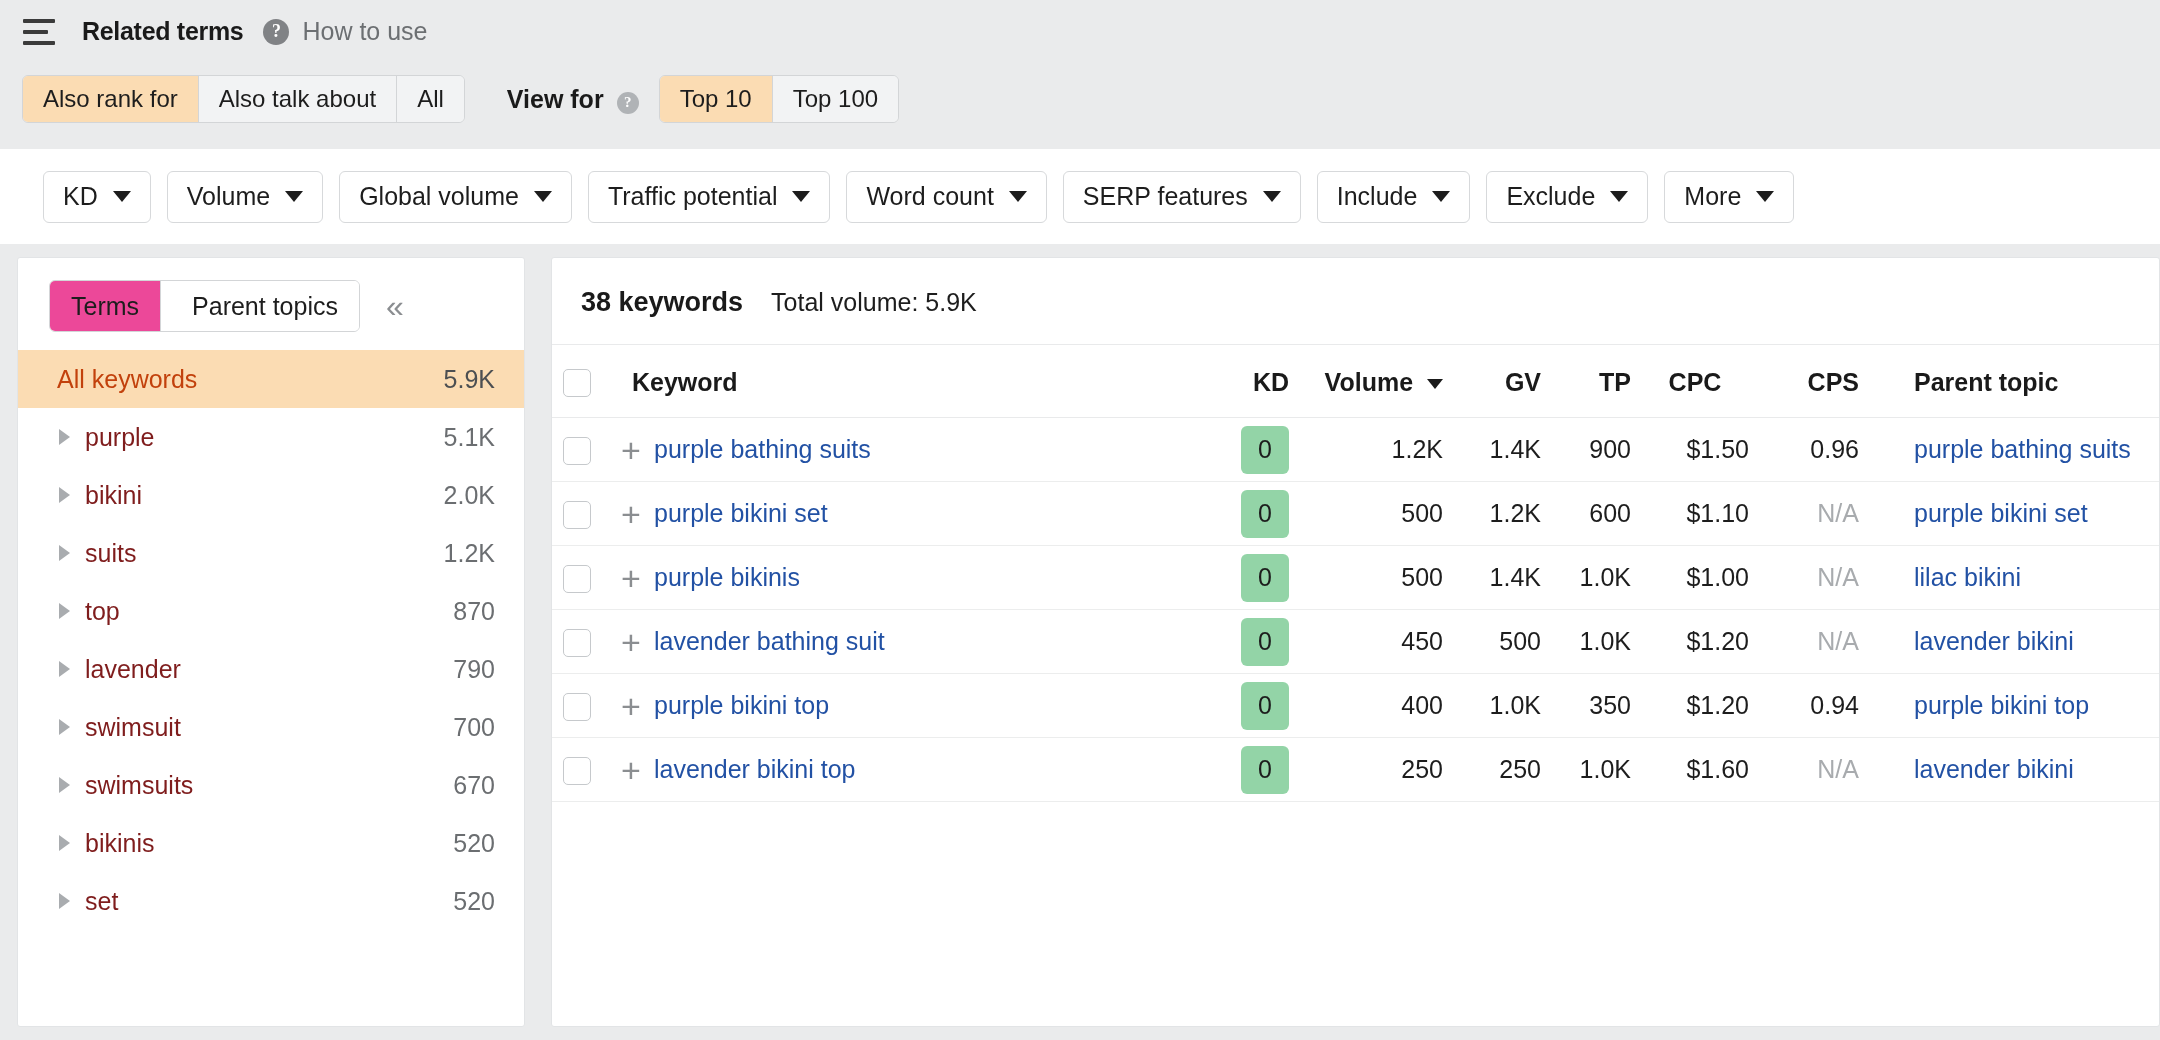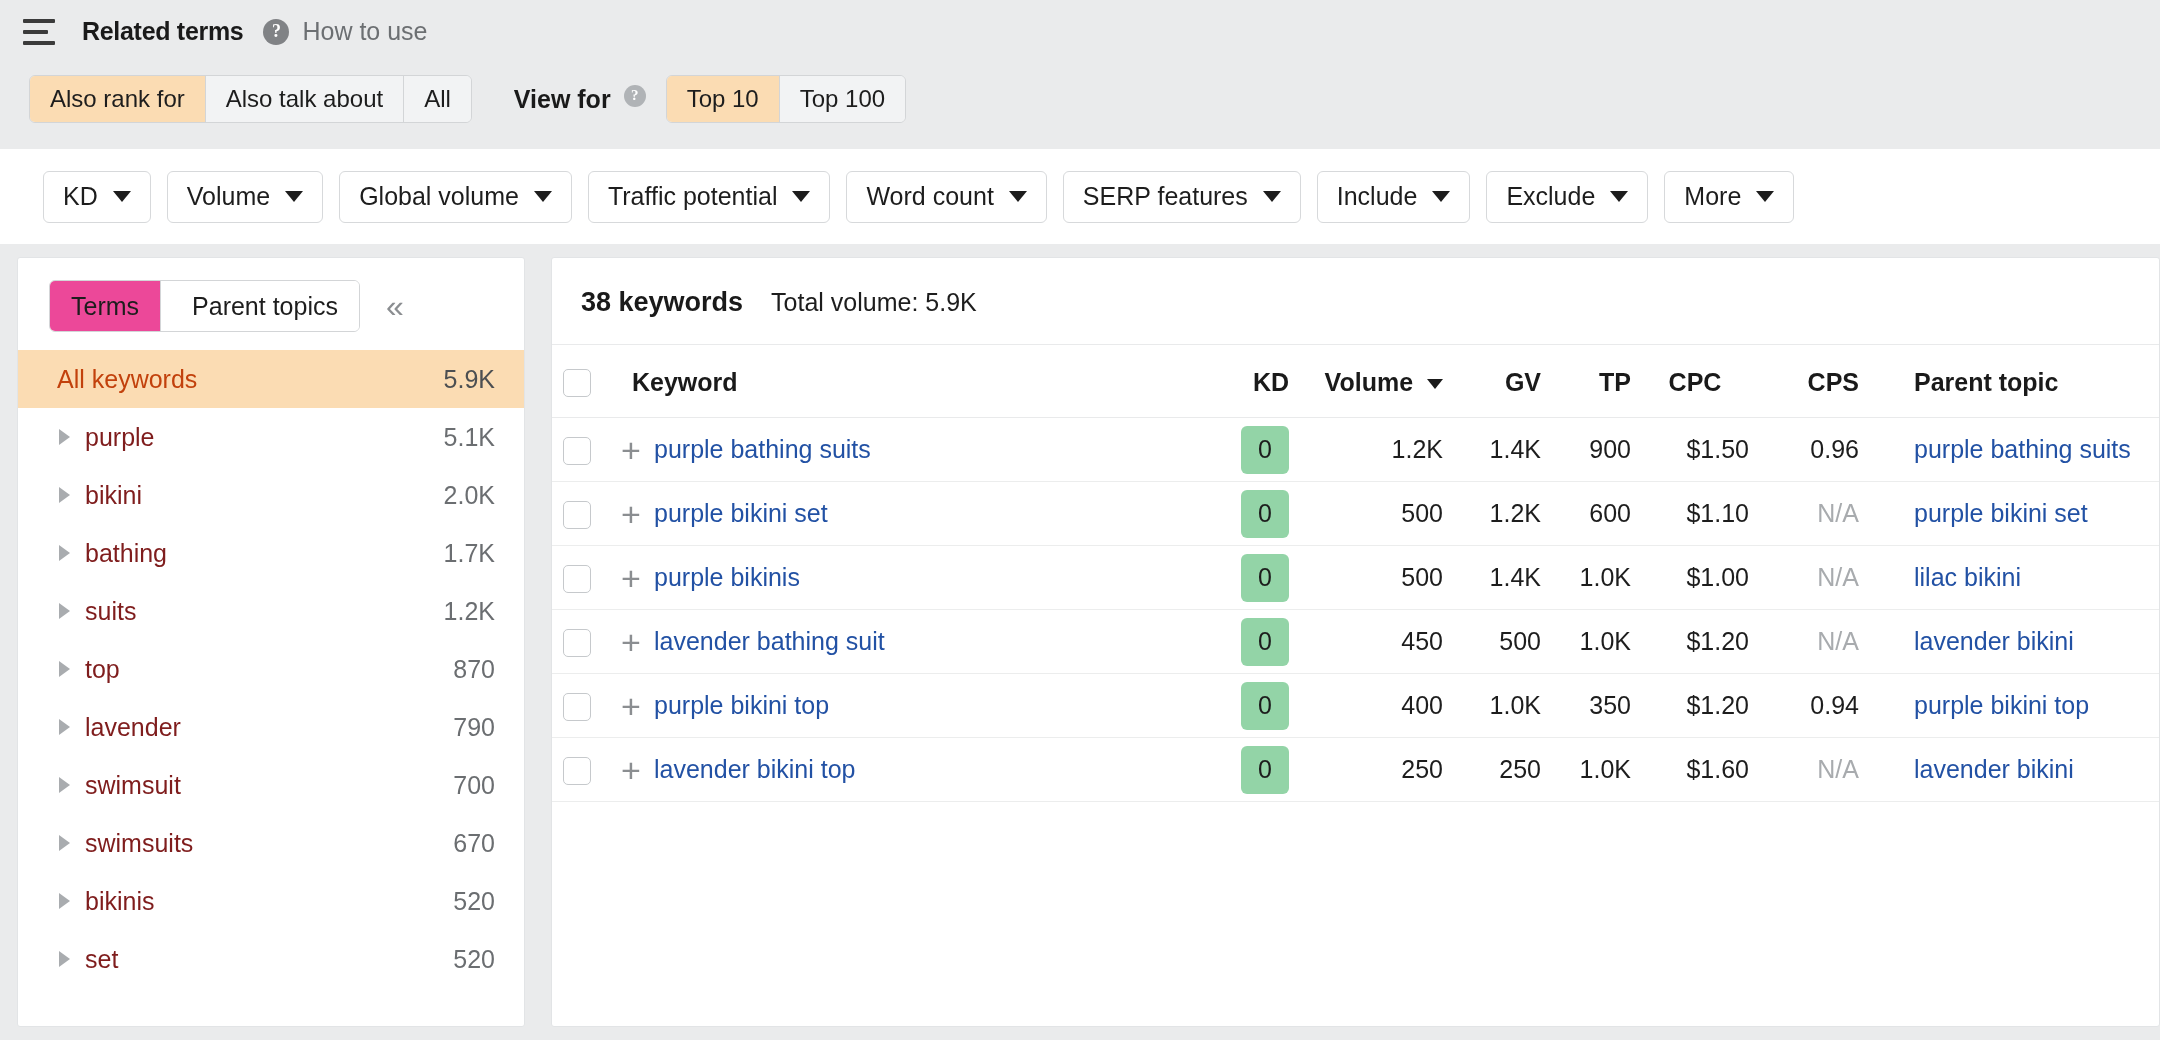--- a/index.html
+++ b/index.html
@@ -46,22 +46,23 @@
   }
   .help-dot.small { width: 22px; height: 22px; font-size: 15px; background: #b0b3b6; }
   .how-to-use {
     margin-left: 13px; font-size: 25px; color: #6c6f72; cursor: pointer;
   }
 
   
   .toggle-row {
     height: 72px;
     display: flex; align-items: center;
-    padding-left: 29px;
+    padding-left: 4px;
     background: #eaebec;
+    margin-left: 18px;
   }
   .seg {
     display: flex;
     border: 1px solid #d3d5d7;
     border-radius: 6px;
     overflow: hidden;
     background: #f2f3f4;
     height: 48px;
   }
   .seg .opt {
@@ -71,21 +72,21 @@
     border-right: 1px solid #d3d5d7;
     cursor: pointer;
     background: #f2f3f4;
     white-space: nowrap;
   }
   .seg .opt:last-child { border-right: none; }
   .seg .opt.active { background: #fbdcb3; }
   .view-for {
     font-size: 25px; font-weight: 700; margin-left: 42px; color: #1a1a1a;
   }
-  .vf-wrap { display:flex; align-items:flex-start; margin-left: 0; }
+  .vf-wrap { display:flex; align-items:flex-end; margin-left: 0; }
   .seg.right { margin-left: 20px; }
 
   
   .filters {
     background: #fff;
     margin-top: 14px;
     height: 95px;
     display: flex; align-items: center;
     padding-left: 43px;
     gap: 16px;
@@ -347,25 +348,20 @@
       </div>
       <div class="sb-row">
         <span class="arrow"></span>
         <div class="label">purple</div>
         <div class="val">5.1K</div>
       </div>
       <div class="sb-row">
         <span class="arrow"></span>
         <div class="label">bikini</div>
         <div class="val">2.0K</div>
-      </div>
-      <div class="sb-row">
-        <span class="arrow"></span>
-        <div class="label">bathing</div>
-        <div class="val">1.7K</div>
       </div>
       <div class="sb-row">
         <span class="arrow"></span>
         <div class="label">suits</div>
         <div class="val">1.2K</div>
       </div>
       <div class="sb-row">
         <span class="arrow"></span>
         <div class="label">top</div>
         <div class="val">870</div>

